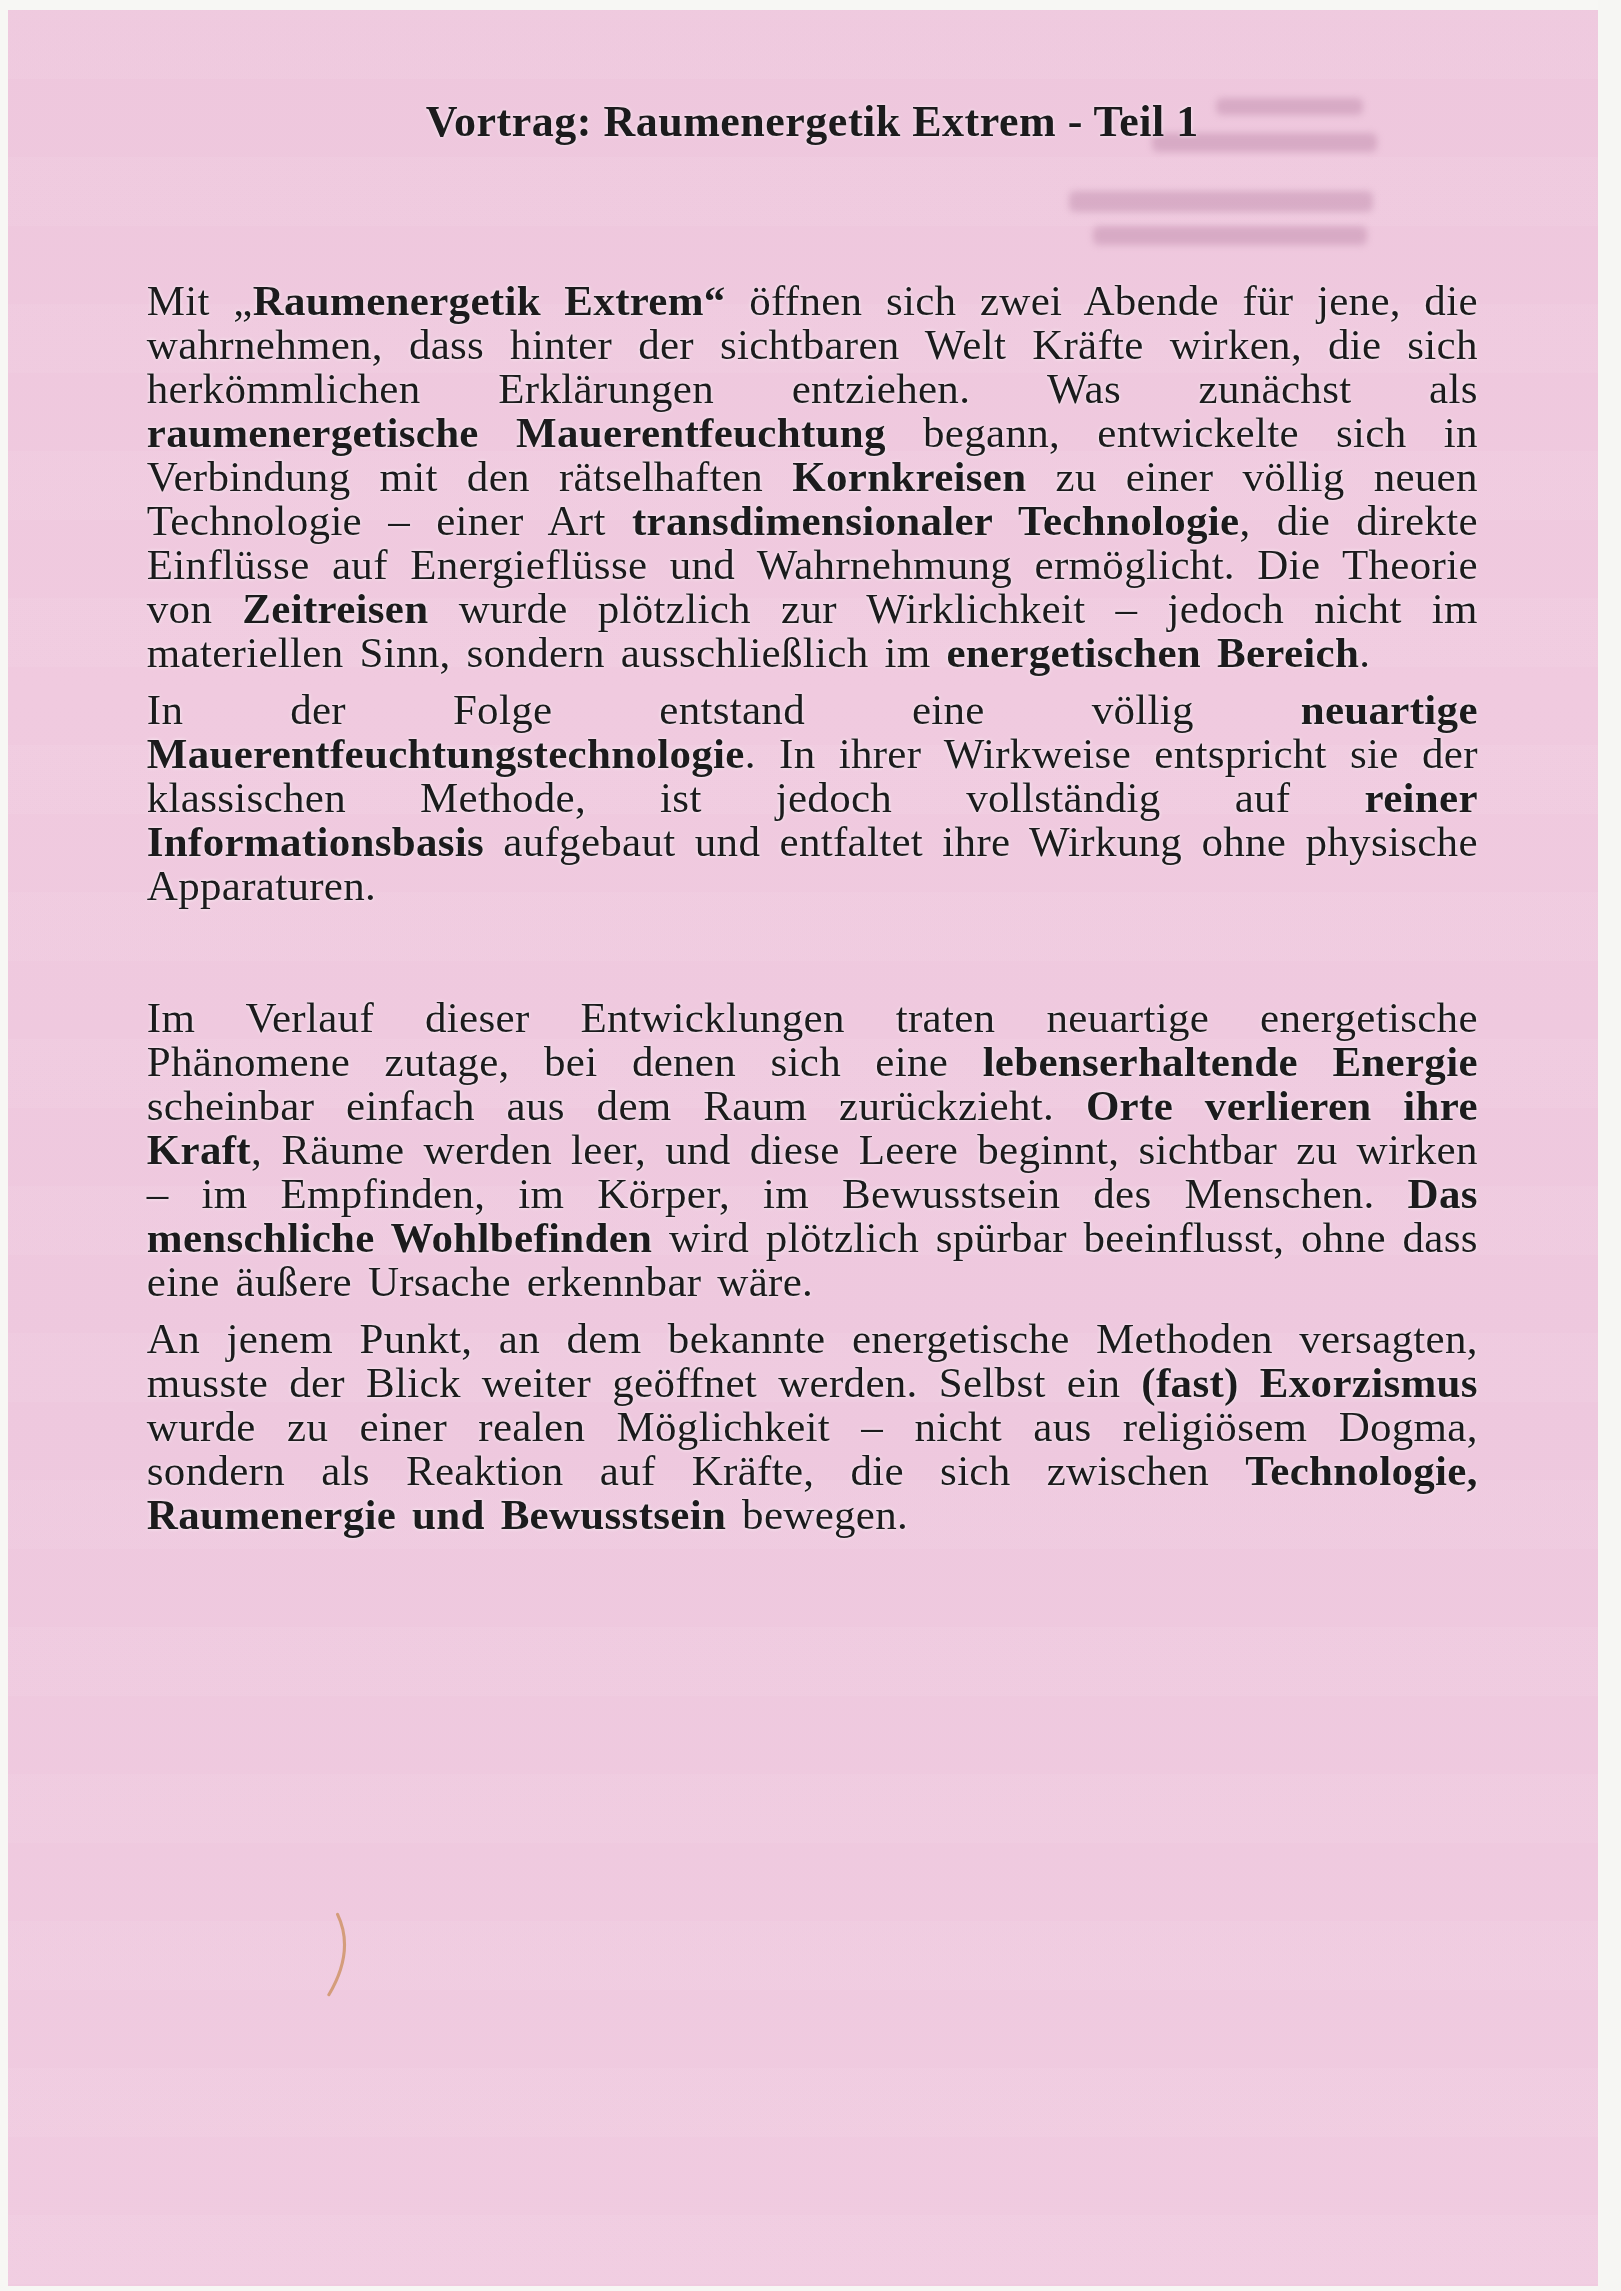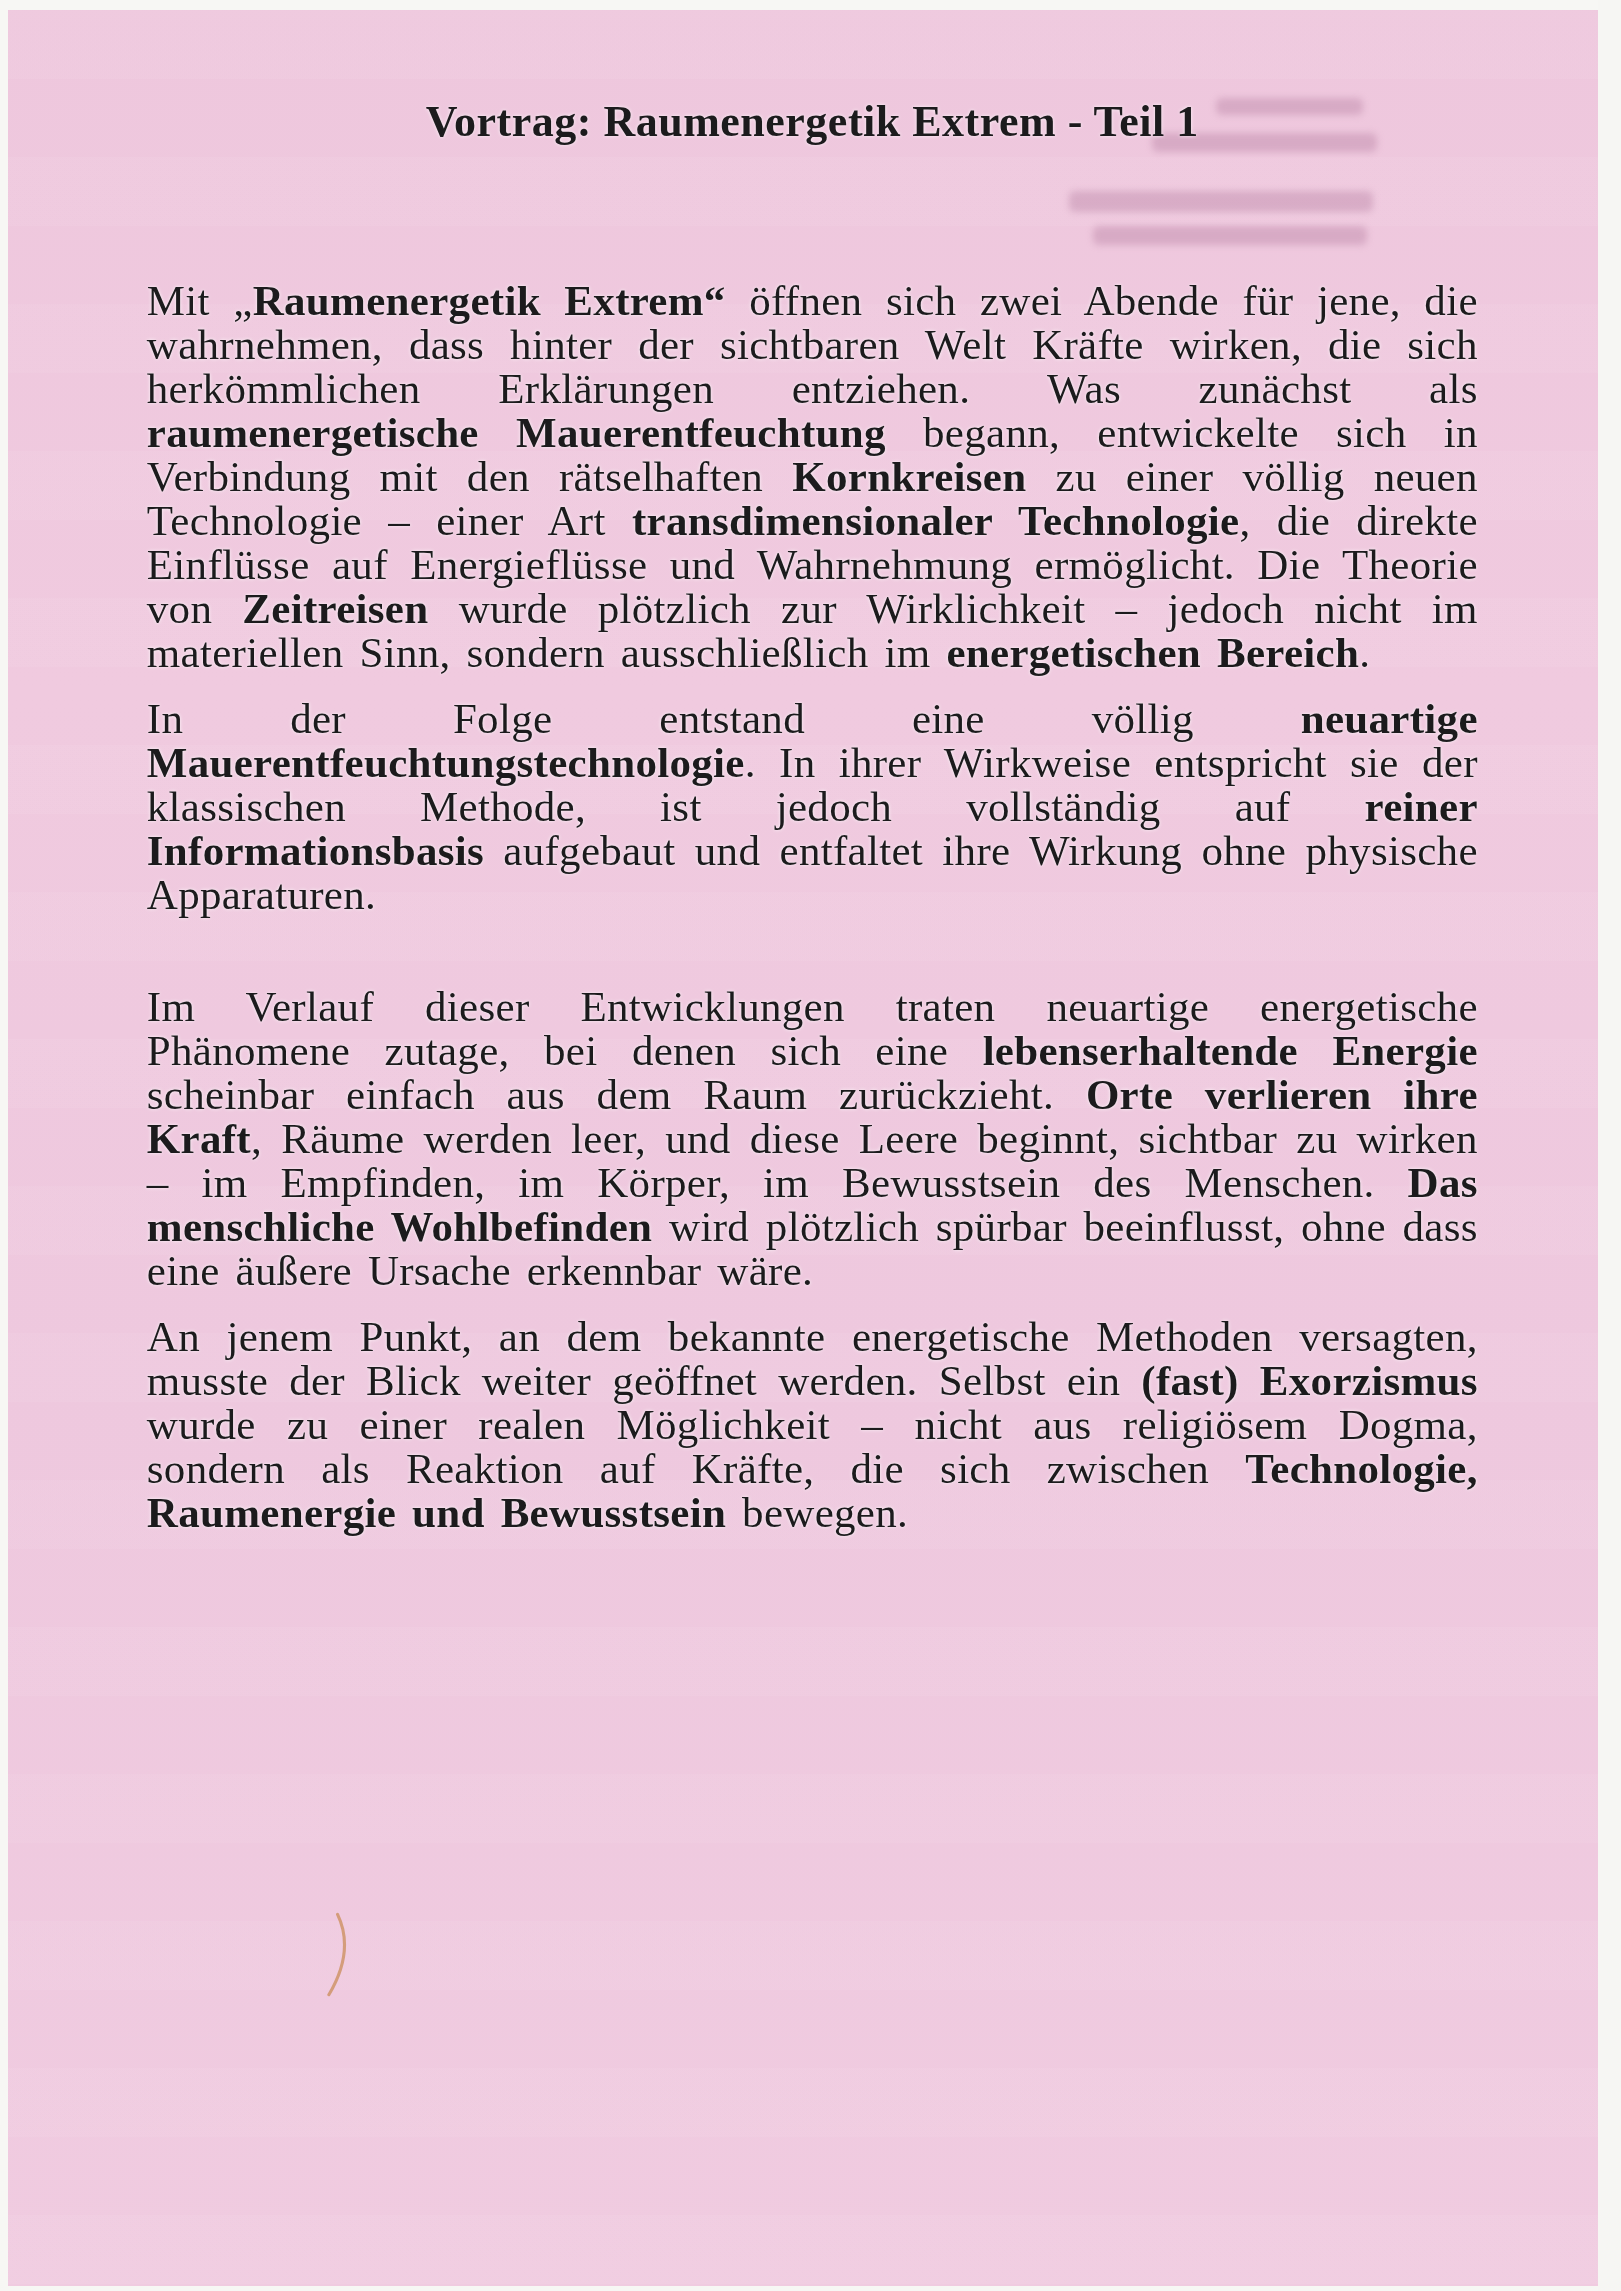--- a/index.html
+++ b/index.html
@@ -50,24 +50,24 @@
     line-height: 44px;
     color: #1c1b1d;
     letter-spacing: 0.3px;
     word-spacing: 4.9px;
     text-shadow: 0 0 3.9px rgba(255,255,255,0.85), 0 0 1px rgba(255,255,255,0.5);
   }
   .bodytext p.first {
     margin-top: 131px;
   }
   .bodytext p + p {
-    margin-top: 22px;
+    margin-top: 13px;
   }
   .bodytext p.gap-before {
-    margin-top: 68px;
+    margin-top: 88px;
   }
   .b { font-weight: bold; }
   .i { }
   
   .ghost {
     position: absolute;
     left: 0; top: 0;
     width: 100%; height: 100%;
     pointer-events: none;
   }

